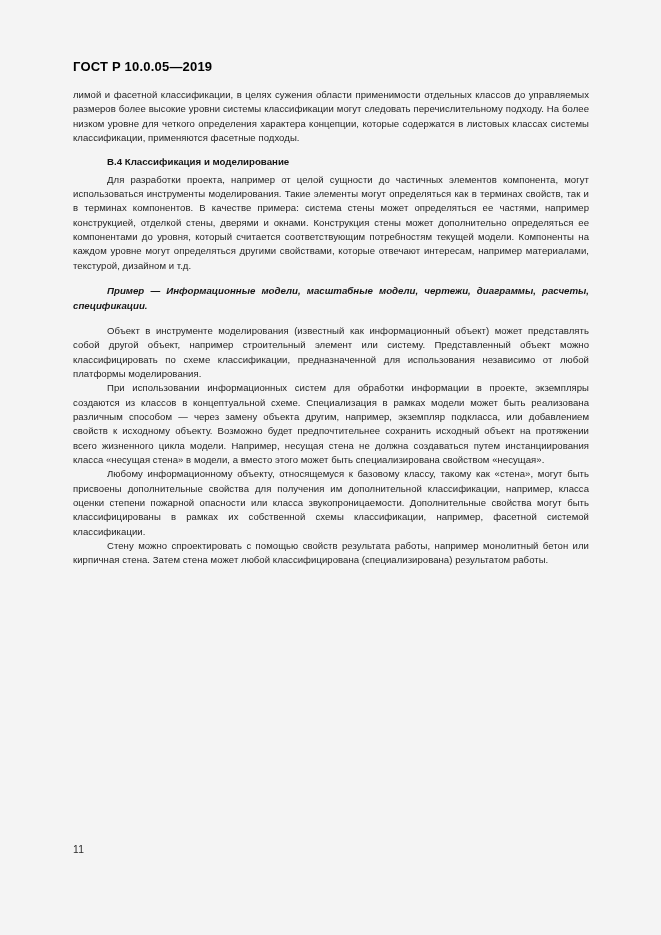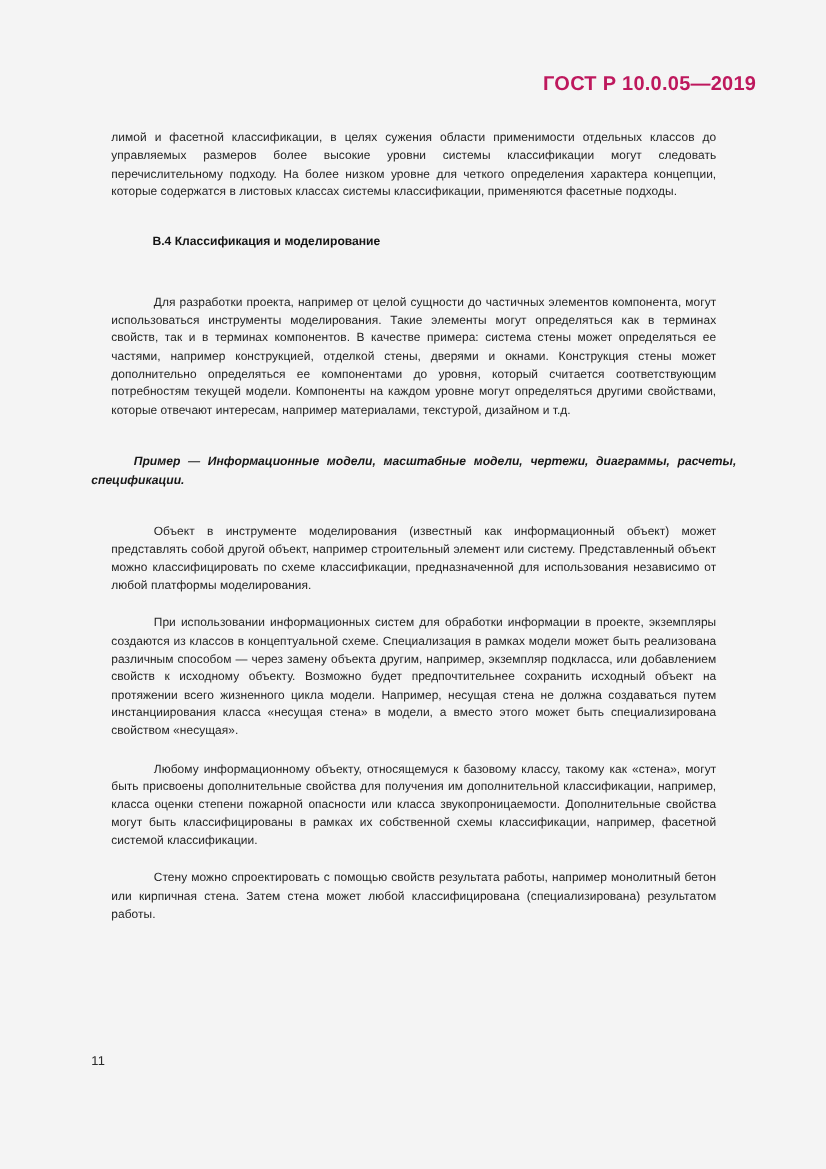--- a/index.html
+++ b/index.html
@@ -21,51 +21,50 @@
     width: 661px;
     height: 935px;
     box-sizing: border-box;
   }
   
   .running-head {
     position: absolute;
     top: 60px;
     left: 73px;
     right: 56px;
-    text-align: right;
-    font-size: 16px;
+    font-size: 13px;
     font-weight: bold;
     letter-spacing: 0.2px;
-    color: #be185d;
+    color: #000000;
     line-height: 1;
     white-space: nowrap;
   }
   
   .content {
     position: absolute;
     top: 88px;
     left: 73px;
     width: 516px;
   }
   p.body-text {
-    margin: 16px;
+    margin: 0;
     font-size: 9.55px;
     line-height: 14.35px;
     text-align: justify;
     text-justify: inter-word;
     color: #232323;
     letter-spacing: 0.005em;
     -webkit-hyphens: none;
     hyphens: none;
   }
   p.body-text.indent {
     text-indent: 34px;
   }
   h2.section-heading {
-    margin: 15px;
+    margin: 0;
     padding-top: 10px;
     font-size: 9.7px;
     line-height: 14.35px;
     font-weight: bold;
     text-indent: 34px;
     color: #141414;
     text-align: left;
   }
   p.example {
     margin: 0;

